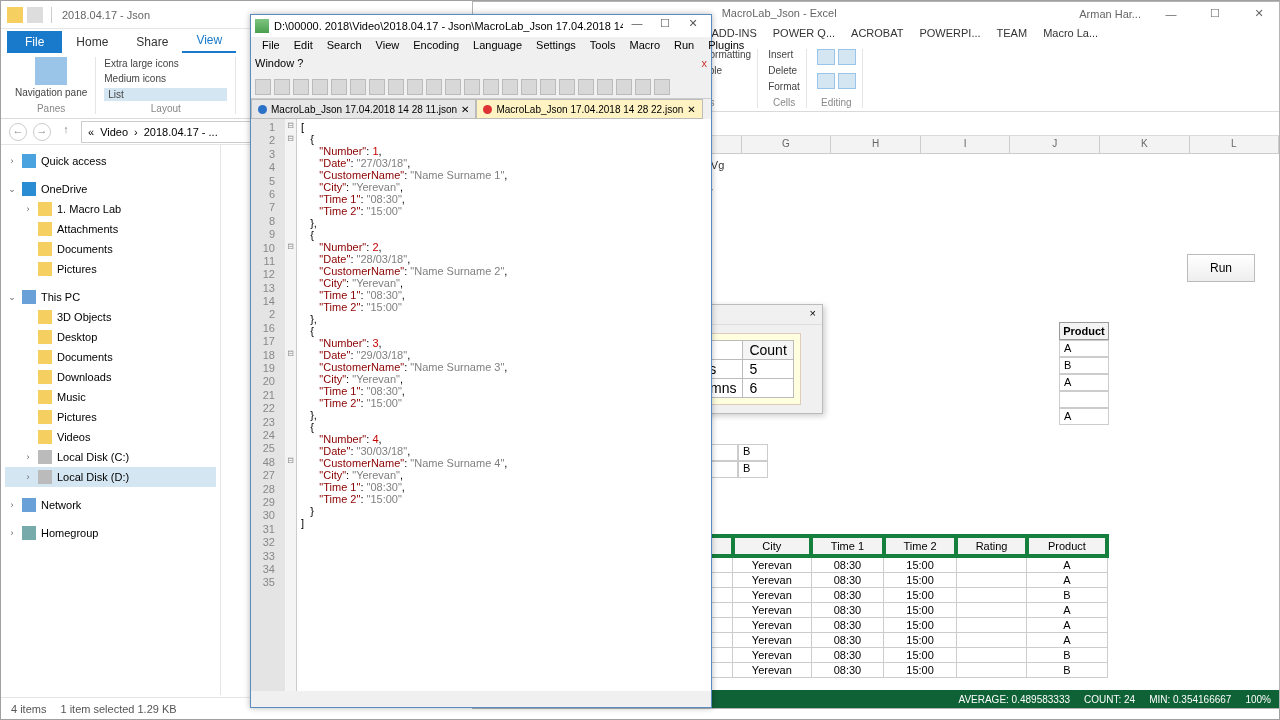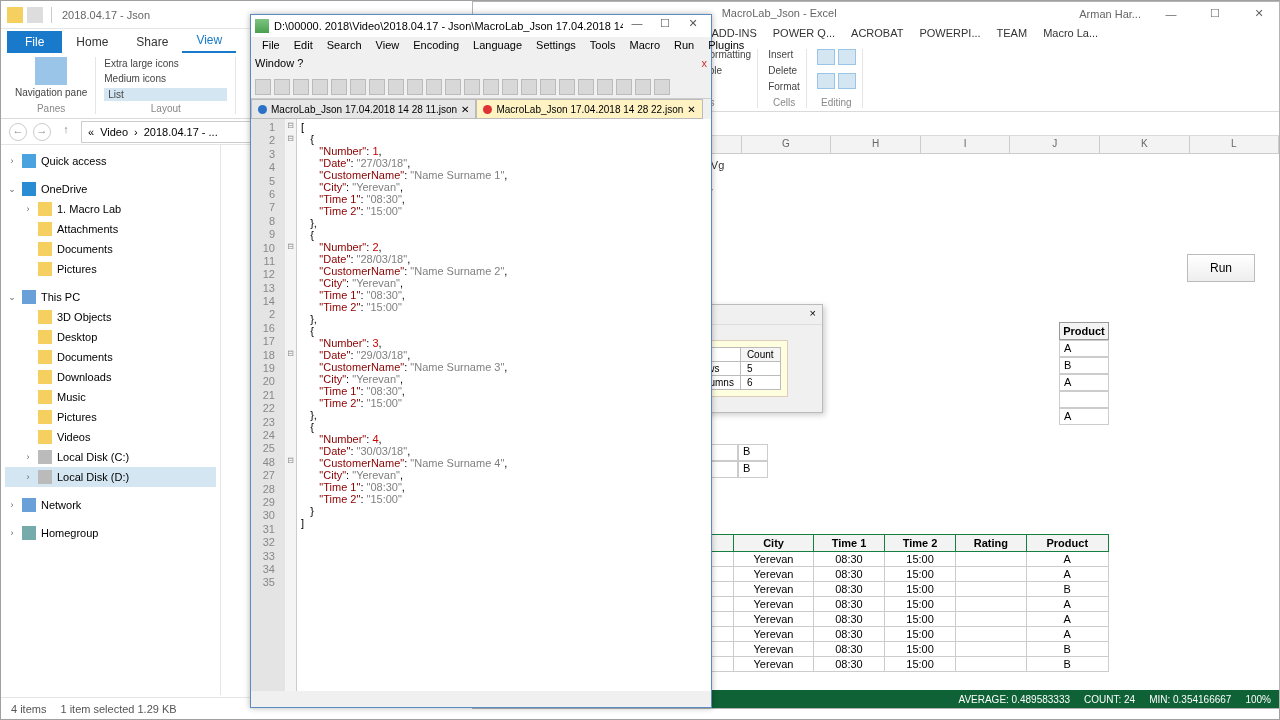--- a/index.html
+++ b/index.html
@@ -83,33 +83,33 @@
 .run-btn { position: absolute; top: 100px; right: 24px; width: 68px; height: 28px; border: 1px solid #bbb; background: linear-gradient(#fff,#eee); text-align: center; line-height: 26px; font-size: 12px; cursor: pointer; }
 .xl-dialog { position: absolute; top: 150px; left: 0; width: 350px; background: #f0f0f0; border: 1px solid #bbb; box-shadow: 2px 2px 6px rgba(0,0,0,.2); }
 .xl-dlg-title { height: 20px; display: flex; justify-content: space-between; padding: 2px 6px; border-bottom: 1px solid #ddd; }
 .xl-dlg-body { padding: 8px; display: flex; gap: 12px; }
 .xl-dlg-left { display:flex; flex-direction:column; gap:6px;}
 .xl-dlg-left label{font-size:10px; color:#444;}
 .xl-dlg-left input { width: 140px; font-size: 10px; border: 1px solid #aaa; height: 16px; padding: 0 2px; }
 .xl-dlg-left .btns { display: flex; gap: 8px; margin-top: 10px; }
 .xl-dlg-left button { width: 76px; height: 22px; font-size: 10px; border: 1px solid #999; background: linear-gradient(#fff,#e6e6e6); cursor: pointer; }
 .xl-dlg-right { flex:1; display:flex; align-items:center; justify-content:center;}
-.count-box{ font-size:10px; background:#ffffe0; border:1px solid #dcb; padding:6px;}
+.count-box{ font-size:14px; background:#ffffe0; border:1px solid #dcb; padding:6px;}
 .count-box table{border-collapse:collapse;}
 .count-box td{border:1px solid #bbb; padding:1px 6px; background:#fff;}
 .count-box th{border:1px solid #bbb; padding:1px 6px; background:#f5f5f5; font-weight:normal;}
 .rows-behind { position: absolute; top: 290px; left: 0; }
 .rows-behind .r { display: flex; font-size: 11px; height: 17px; }
 .rows-behind .r div { border: 0.5px solid #ccc; padding: 0 4px; }
 .prod-col{ position:absolute; top:168px; right:170px; width:50px;}
 .prod-col .hd{background:#f3f3f3; border:1px solid #999; font-weight:bold; text-align:center; font-size:11px; padding:2px;}
 .prod-col .cl{border:0.5px solid #ccc; height:17px; padding:1px 4px; font-size:11px;}
 .bottom-table { position: absolute; top: 380px; left: 4px; right: 170px; }
 .bottom-table table { border-collapse: collapse; font-size: 11px; width: 100%; }
-.bottom-table th { background: #f3f3f3; border: 1px solid #15803d; padding: 2px 4px; font-weight: bold; }
+.bottom-table th { background: #f3f3f3; border: 4px solid #15803d; padding: 2px 4px; font-weight: normal; }
 .bottom-table td { border: 0.5px solid #ccc; padding: 1px 4px; text-align: center; }
 .xl-status { position: absolute; bottom: 0; left: 0; right: 0; height: 18px; background: #0f6136; color: #fff; display: flex; align-items: center; font-size: 10px; padding: 0 8px; gap: 14px; }
 .xl-status .r { margin-left: auto; display: flex; gap: 14px; }
 </style>
 </head>
 <body>
 
 <div class="explorer">
   <div class="exp-titlebar">
     <div class="icn"></div>

